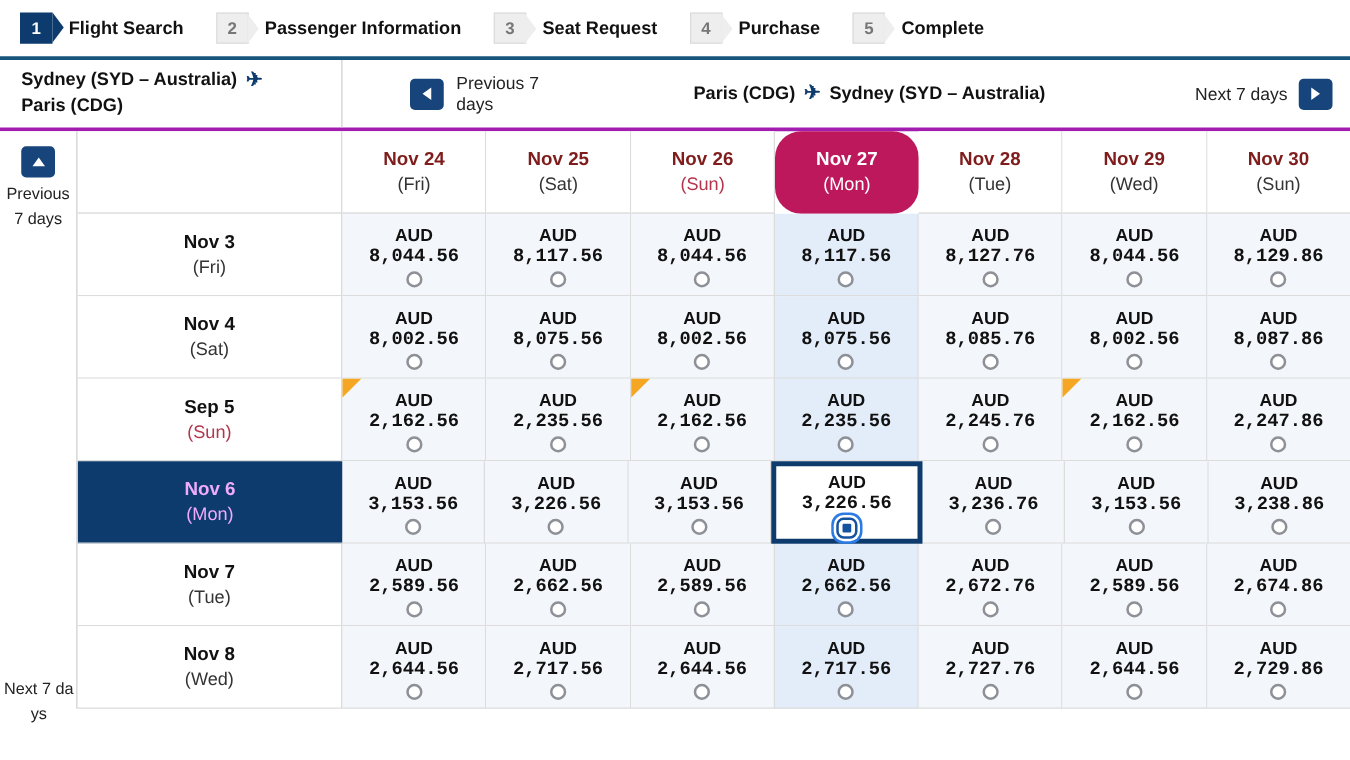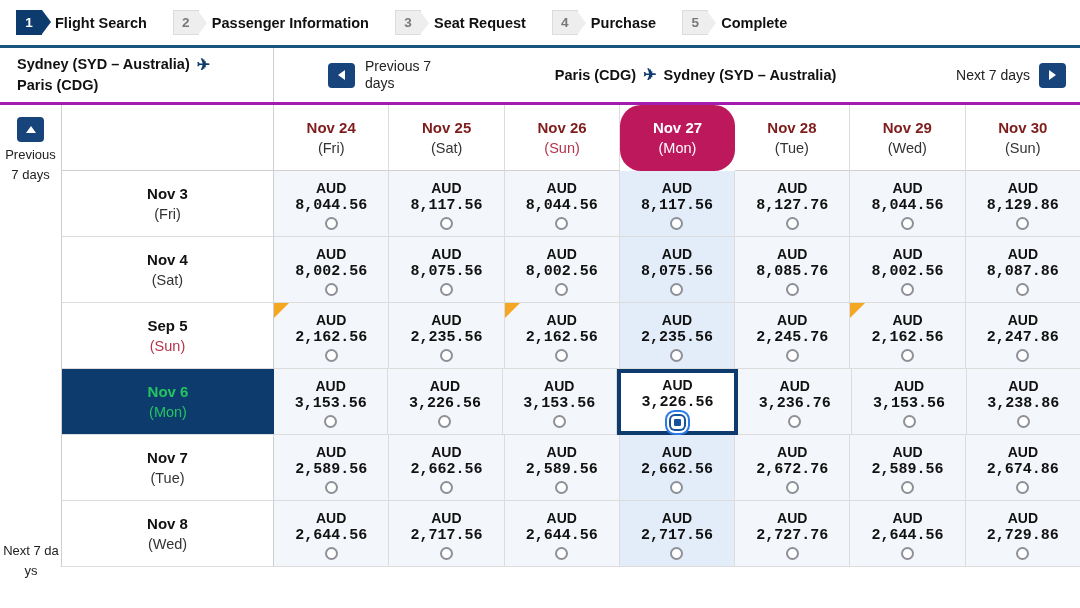--- a/index.html
+++ b/index.html
@@ -196,21 +196,21 @@
     border-bottom: 1px solid #dcdcdc;
     border-right: 1px solid #cfcfcf;
     display: flex; flex-direction: column;
     align-items: center; justify-content: center;
     background: #ffffff;
   }
   .rowhead .d1 { font-size: 15px; font-weight: bold; color: #111111; line-height: 20px; }
   .rowhead .d2 { font-size: 14.5px; color: #333333; line-height: 20px; }
   .rowhead .d2.sun { color: #b3354b; }
   .rowhead.selected { background: #0d3b6e; border-right: none; }
-  .rowhead.selected .d1, .rowhead.selected .d2 { color: #22c55e; }
+  .rowhead.selected .d1, .rowhead.selected .d2 { color: #f0abfc; }
 
   
   #matrix { flex: 1; }
   #colhead {
     display: flex;
     height: 66px;
   }
   .colhead {
     flex: 1;
     border-right: 1px solid #dcdcdc;

